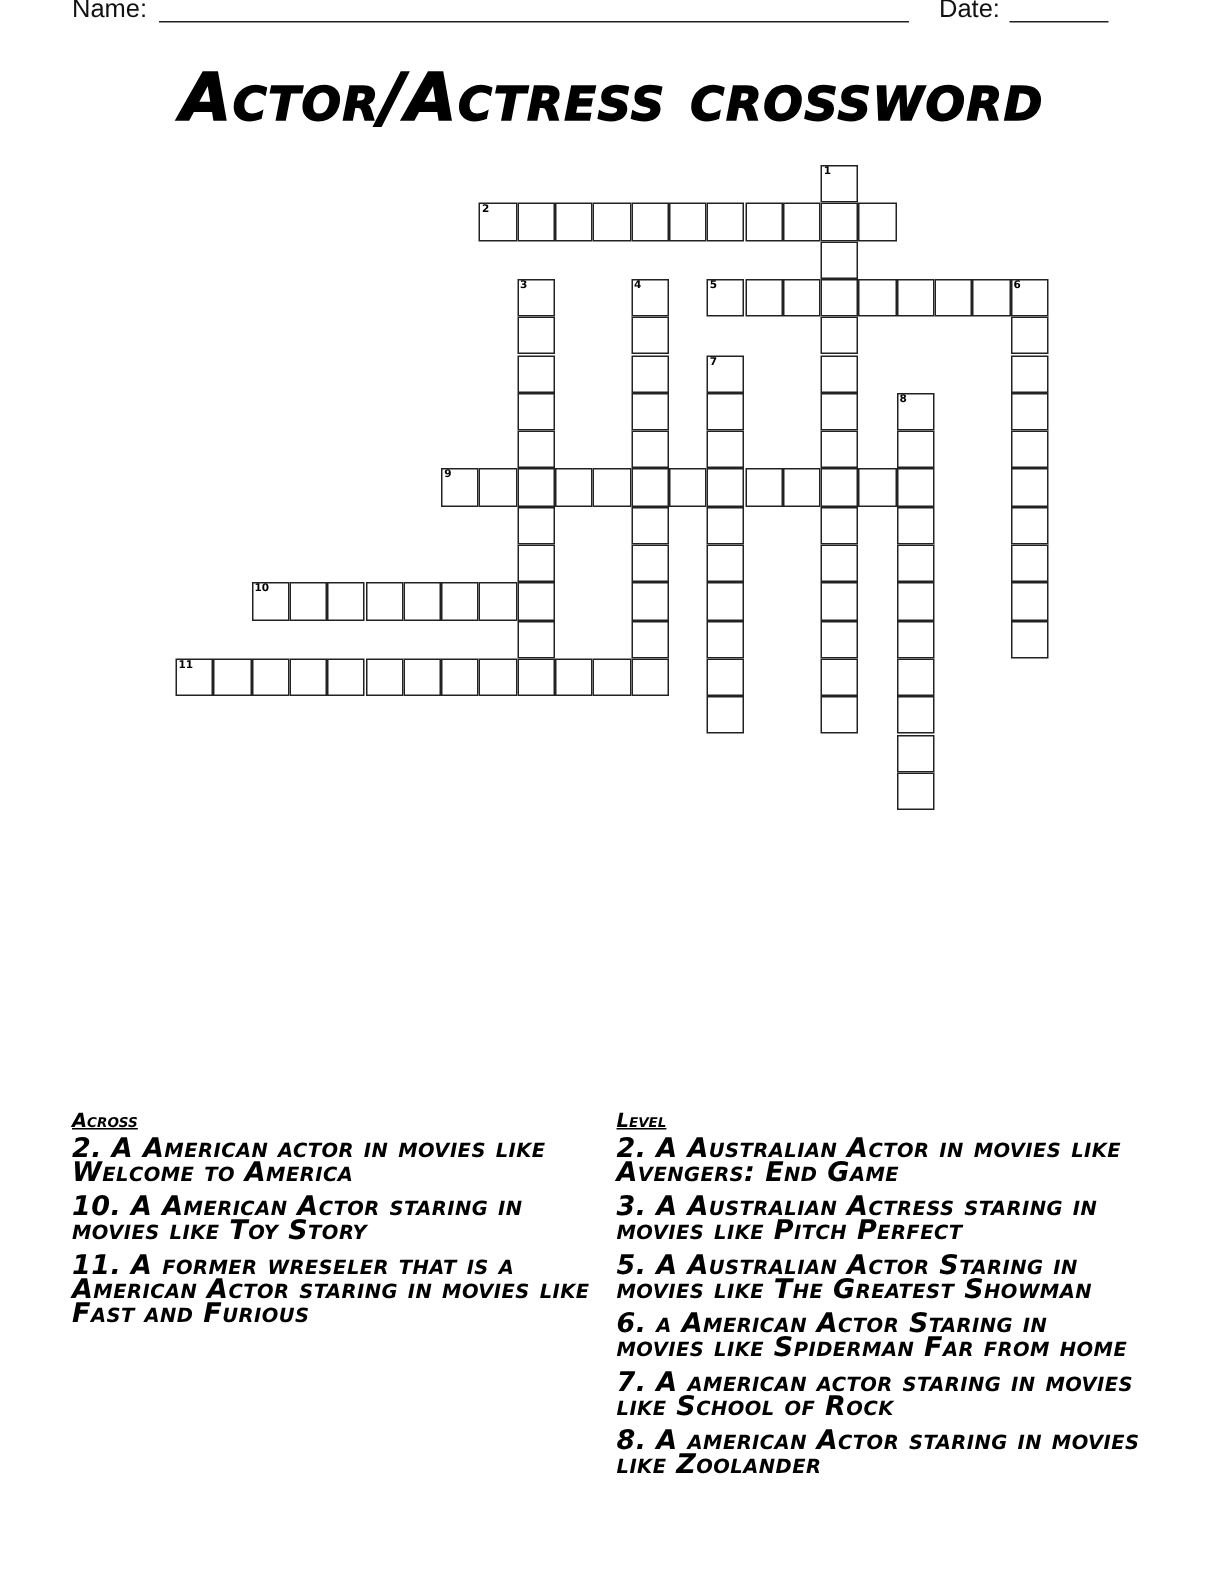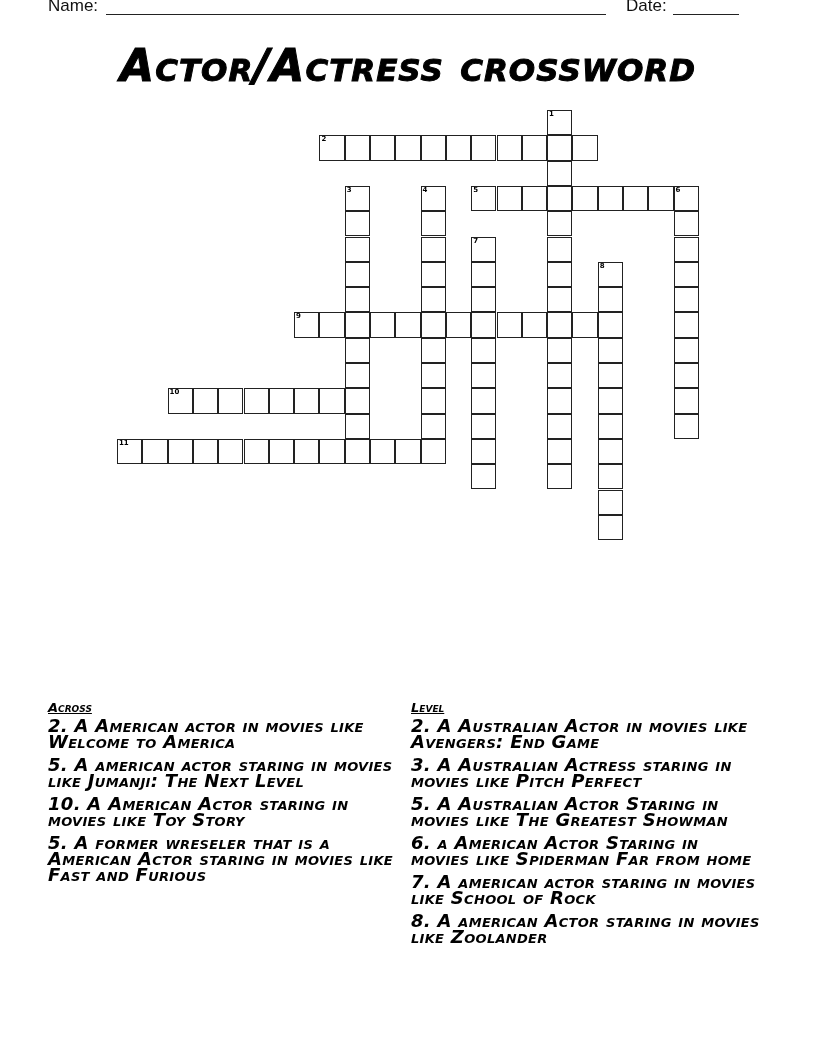--- a/index.html
+++ b/index.html
@@ -25,21 +25,21 @@
   }
   .cell-num {
     position: absolute; left: 1px; top: -1px; font-size: 7px; font-weight: bold;
     font-family: "DejaVu Sans", sans-serif; line-height: 9px;
   }
   .clues-col { position: absolute; top: 700px; width: 350px; }
   .clues-col.across { left: 48px; }
   .clues-col.down { left: 411px; }
   .clues-heading {
     font-family: "DejaVu Sans", sans-serif; font-weight: bold; font-style: italic;
-    font-size: 13px; font-variant: small-caps; text-decoration: underline; margin-bottom: 3px;
+    font-size: 13px; font-variant: small-caps; text-decoration: underline; margin-bottom: 3px; margin-top: 40px;
   }
   .clue {
     font-family: "DejaVu Sans", sans-serif; font-weight: bold; font-style: italic;
     font-size: 18px; font-variant: small-caps; line-height: 16px; margin-bottom: 7px;
     letter-spacing: 0.3px;
   }
 </style>
 </head>
 <body>
 
@@ -184,23 +184,22 @@
     <div class="cell" style="left: 268.8px; top: 438.9px;"></div>
     <div class="cell" style="left: 294.1px; top: 438.9px;"></div>
     <div class="cell" style="left: 319.4px; top: 438.9px;"></div>
     <div class="cell" style="left: 370px; top: 438.9px;"></div>
     <div class="cell" style="left: 395.3px; top: 438.9px;"></div>
   </div>
 
 <div class="clues-col across">
   <div class="clues-heading">Across</div>
   <div class="clue">2. A American actor in movies like Welcome to America</div>
-  <div class="clue">5. A american actor staring in movies like Jumanji: The Next Level</div>
   <div class="clue">10. A American Actor staring in movies like Toy Story</div>
-  <div class="clue">5. A former wreseler that is a American Actor staring in movies like Fast and Furious</div>
+  <div class="clue">11. A former wreseler that is a American Actor staring in movies like Fast and Furious</div>
 </div>
 
 <div class="clues-col down">
   <div class="clues-heading">Level</div>
   <div class="clue">2. A Australian Actor in movies like Avengers: End Game</div>
   <div class="clue">3. A Australian Actress staring in movies like Pitch Perfect</div>
   <div class="clue">5. A Australian Actor Staring in movies like The Greatest Showman</div>
   <div class="clue">6. a American Actor Staring in movies like Spiderman Far from home</div>
   <div class="clue">7. A american actor staring in movies like School of Rock</div>
   <div class="clue">8. A american Actor staring in movies like Zoolander</div>

